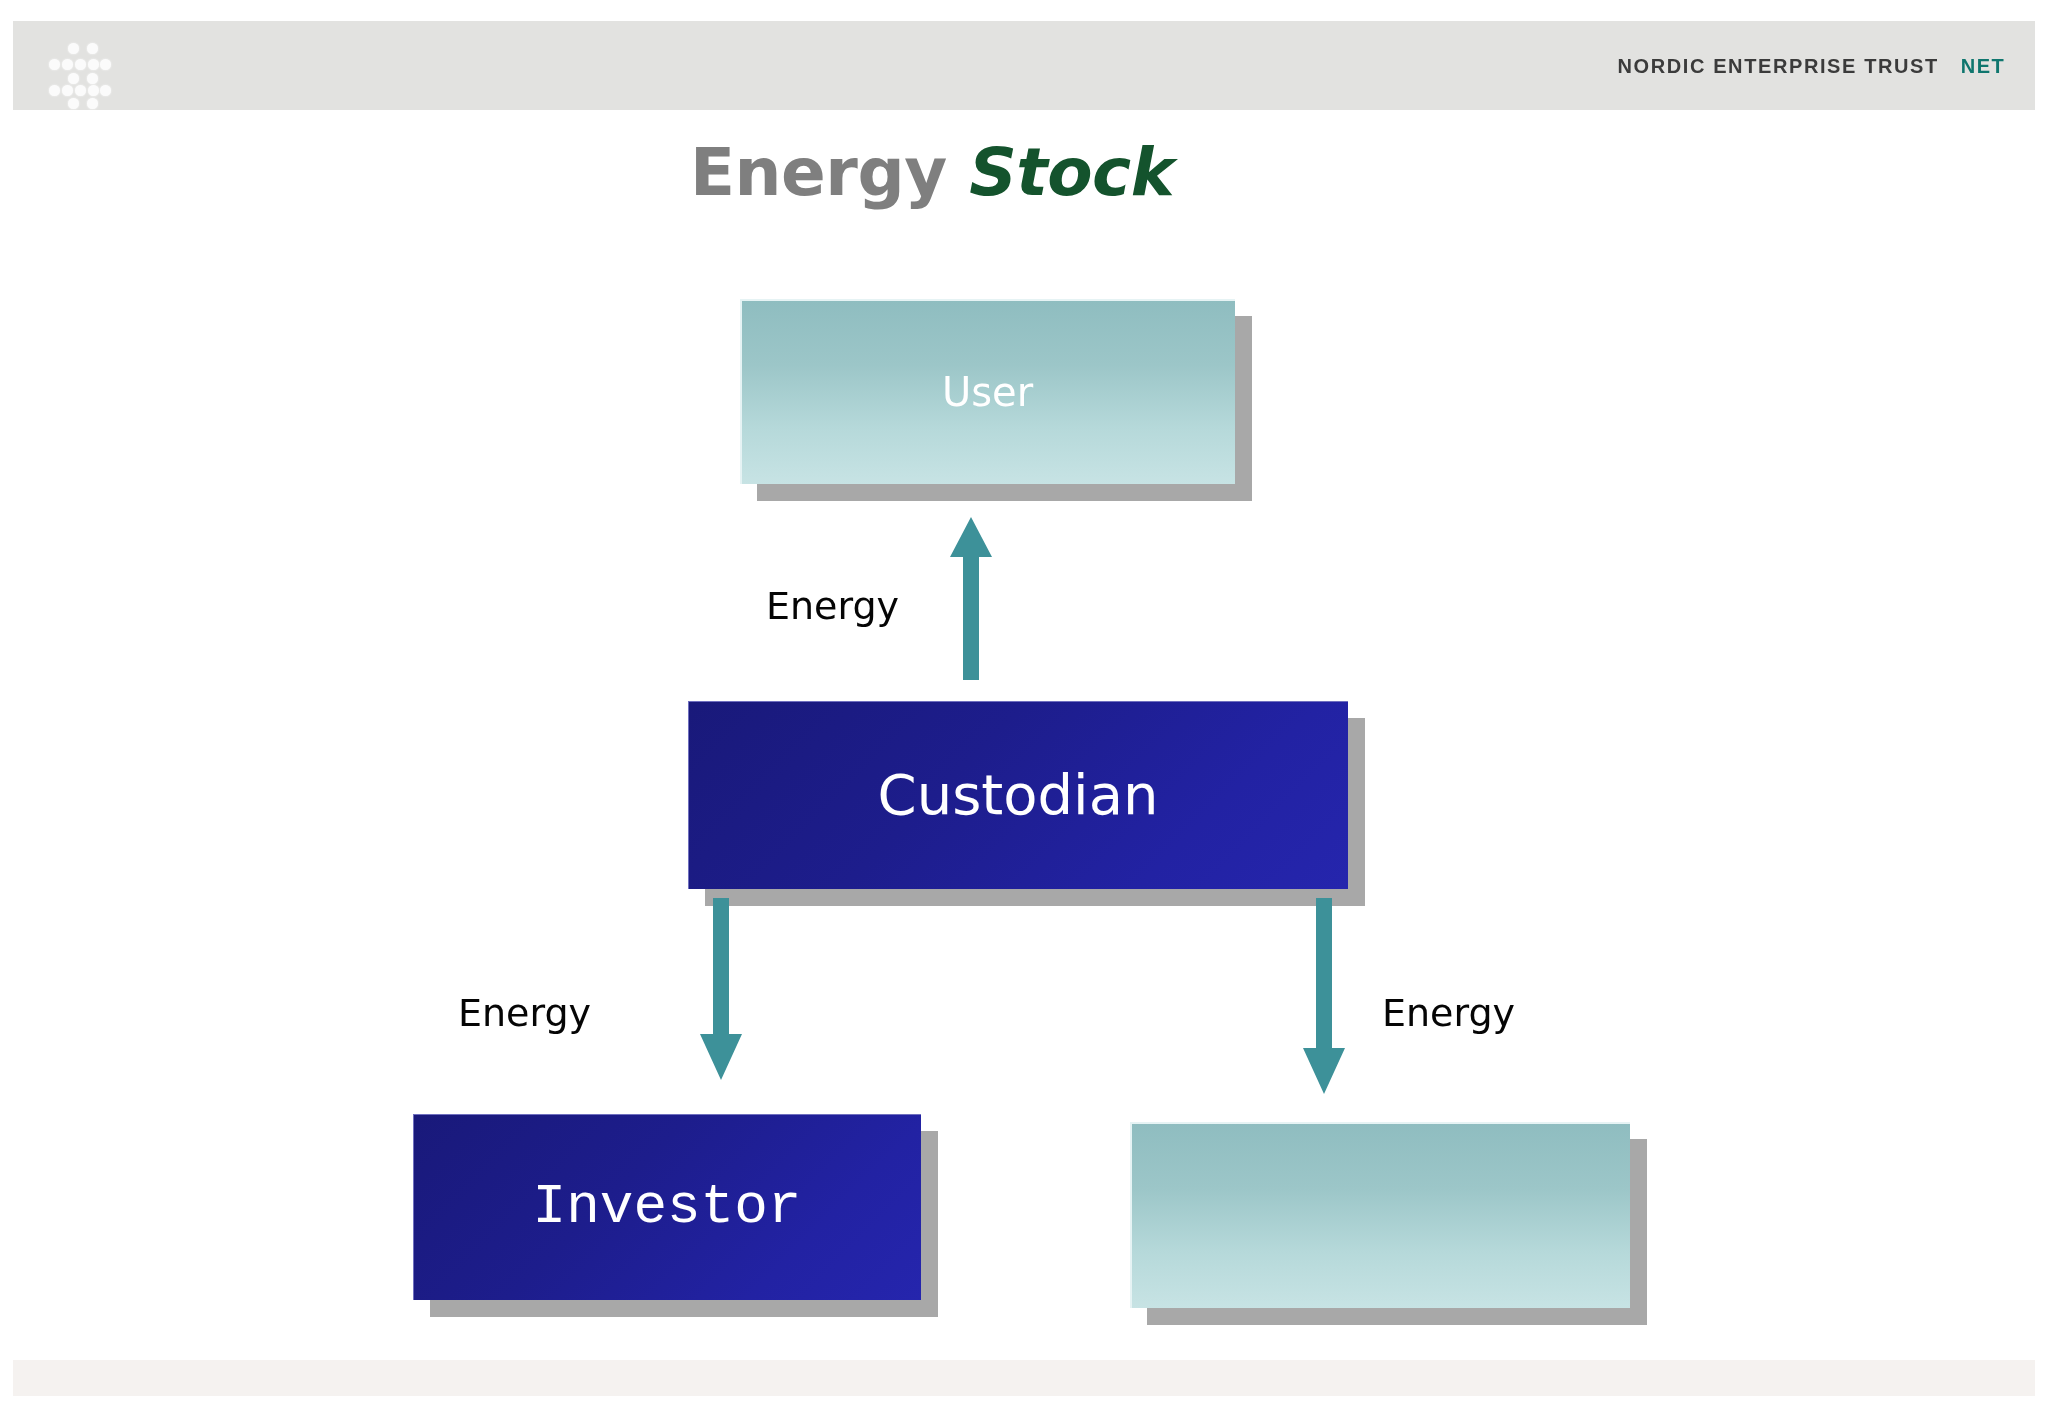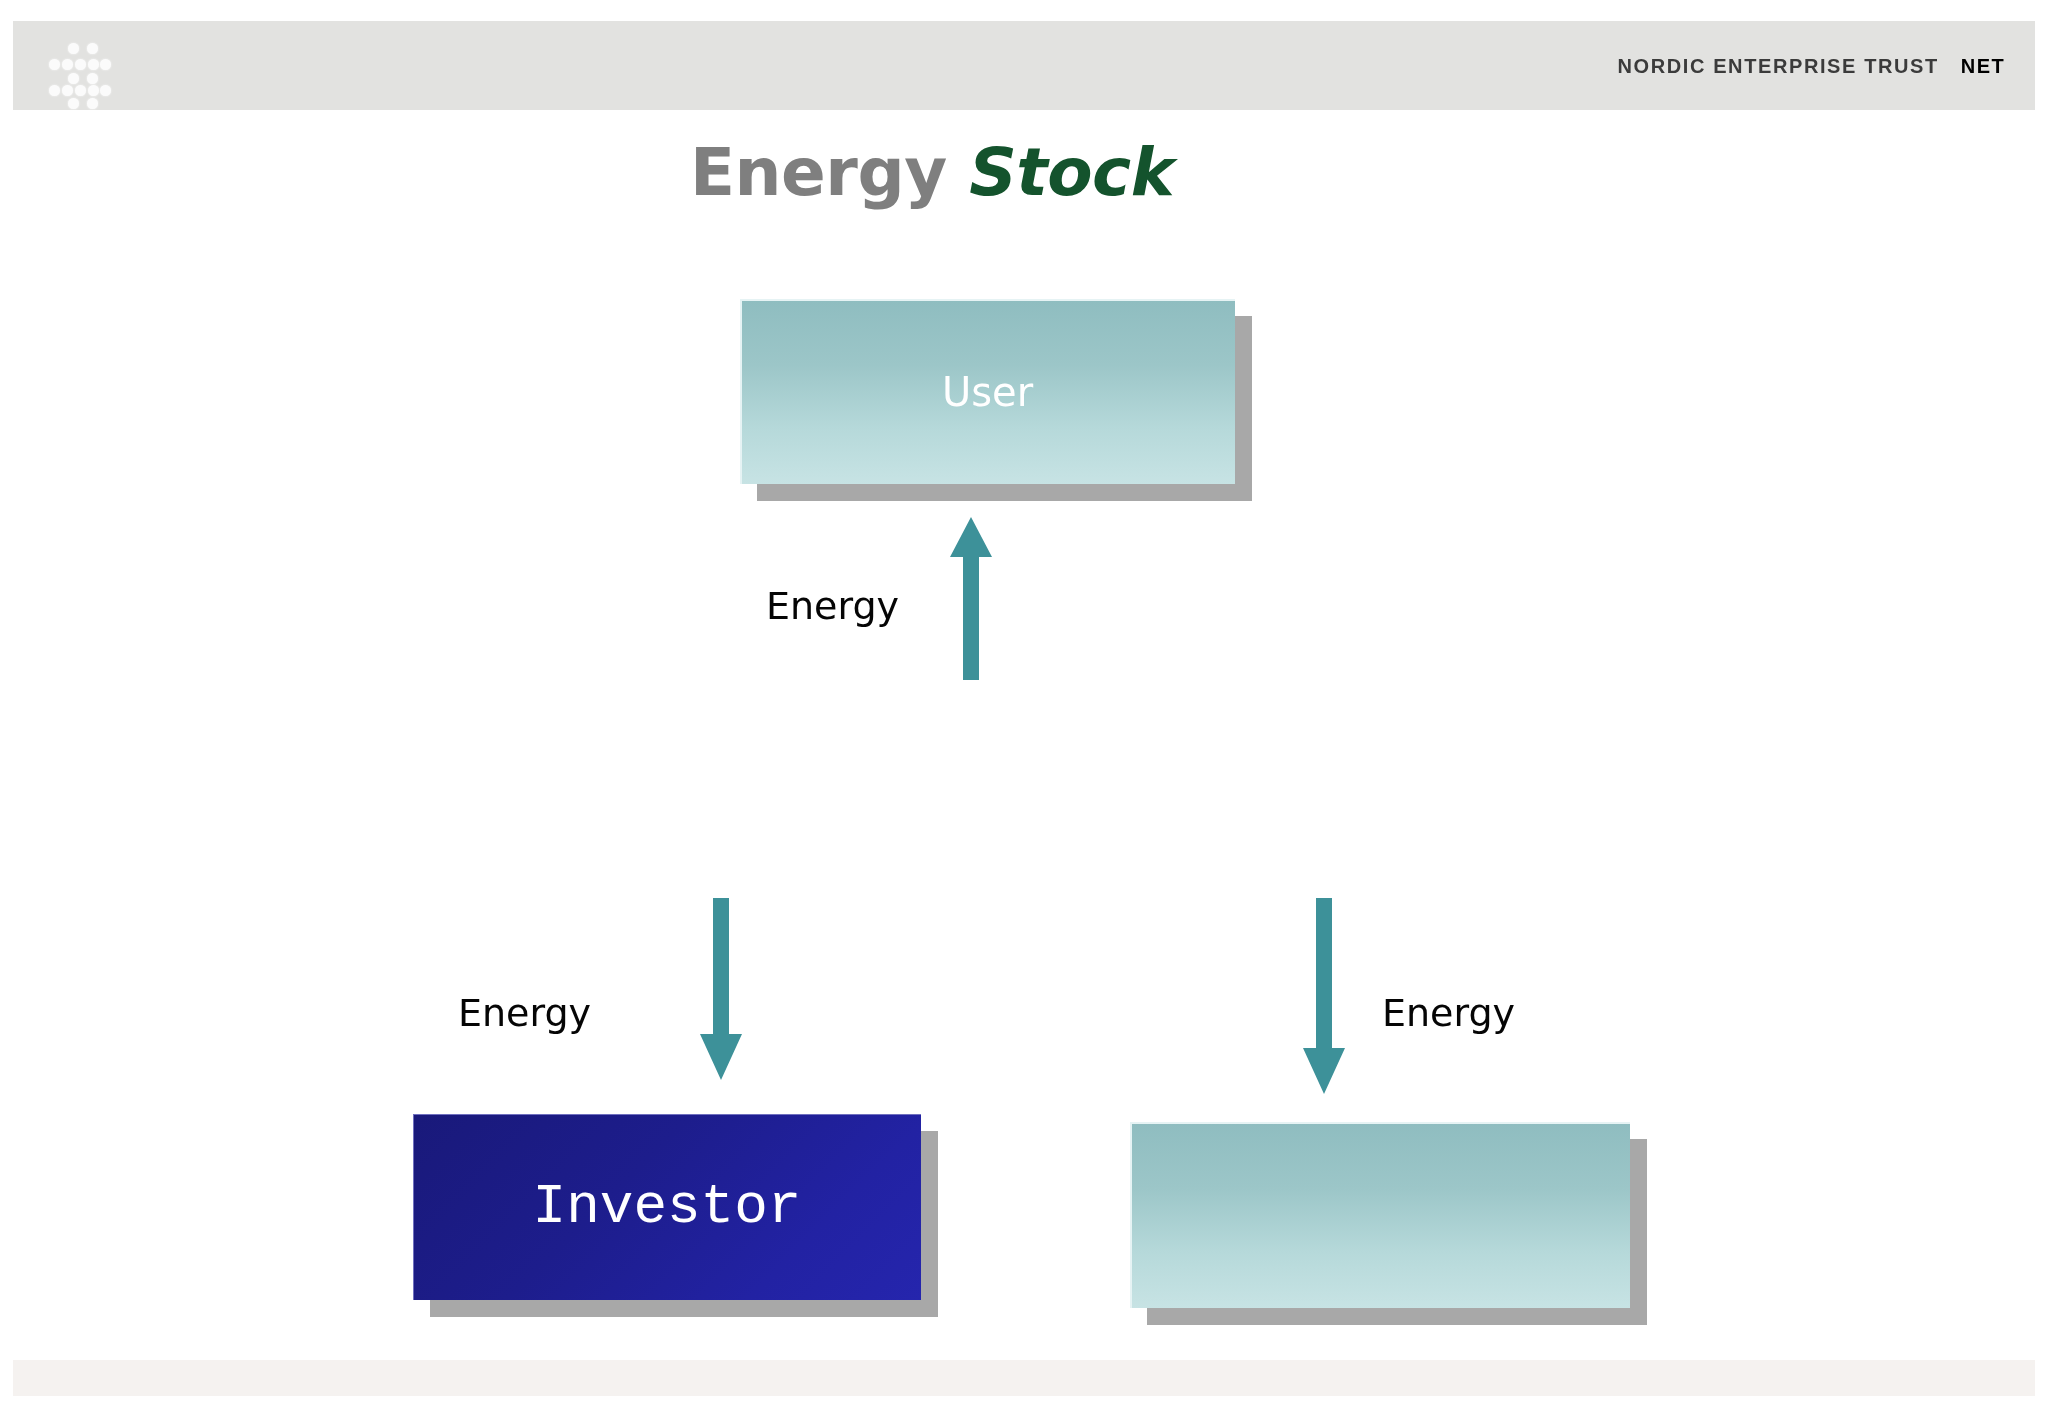--- a/index.html
+++ b/index.html
@@ -56,21 +56,21 @@
     font-size: 20px;
     font-weight: bold;
     letter-spacing: 1.6px;
     color: #3b3b3b;
     font-family: "Liberation Sans", sans-serif;
   }
   .brand-abbr {
     font-size: 20px;
     font-weight: bold;
     letter-spacing: 1.4px;
-    color: #000000;
+    color: #0f766e;
     font-family: "Liberation Sans", sans-serif;
     text-align: right;
   }
 
   
   .slide-title {
     position: absolute;
     left: 690px;
     top: 134px;
     font-size: 66px;
@@ -209,20 +209,25 @@
   <div class="slide-title">
     <span class="title-a">Energy</span><span>&nbsp;</span><span class="title-b">Stock</span>
   </div>
 
   <div class="node" id="node-user">
     <div class="shadow"></div>
     <div class="face face-teal"></div>
     <div class="label">User</div>
   </div>
 
+  <div class="node" id="node-custodian">
+    <div class="shadow"></div>
+    <div class="face face-navy"></div>
+    <div class="label">Custodian</div>
+  </div>
 
   <div class="node" id="node-investor">
     <div class="shadow"></div>
     <div class="face face-navy"></div>
     <div class="label">Investor</div>
   </div>
 
   <div class="node" id="node-manager">
     <div class="shadow"></div>
     <div class="face face-teal"></div>

